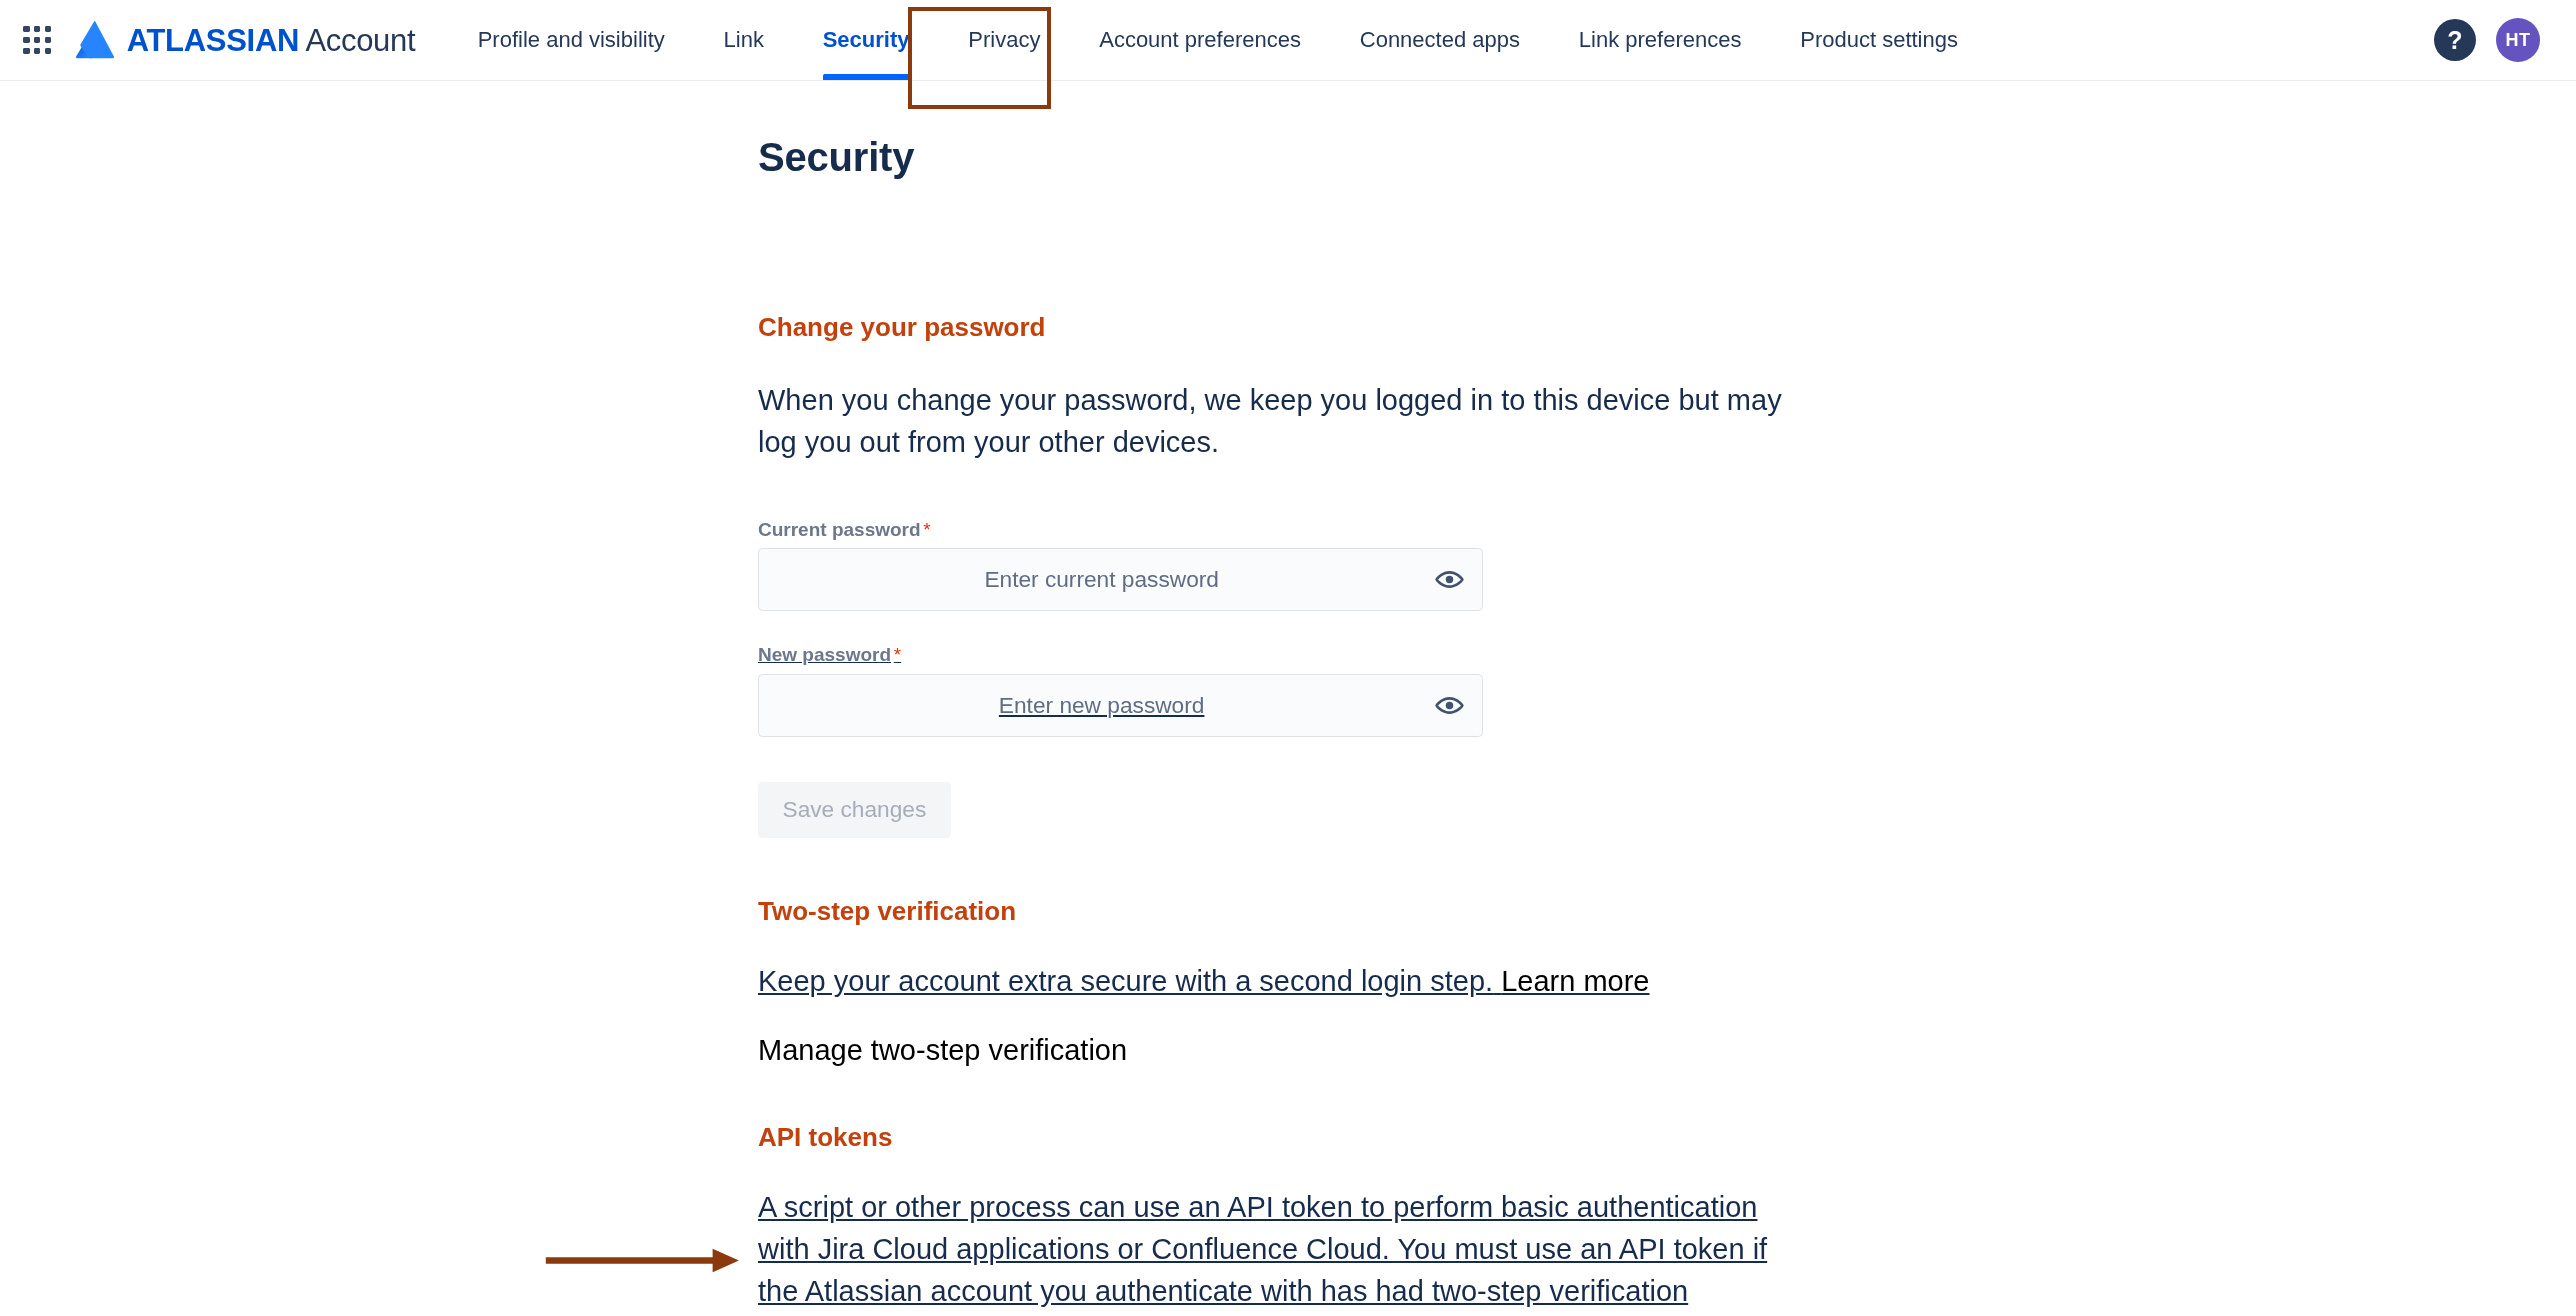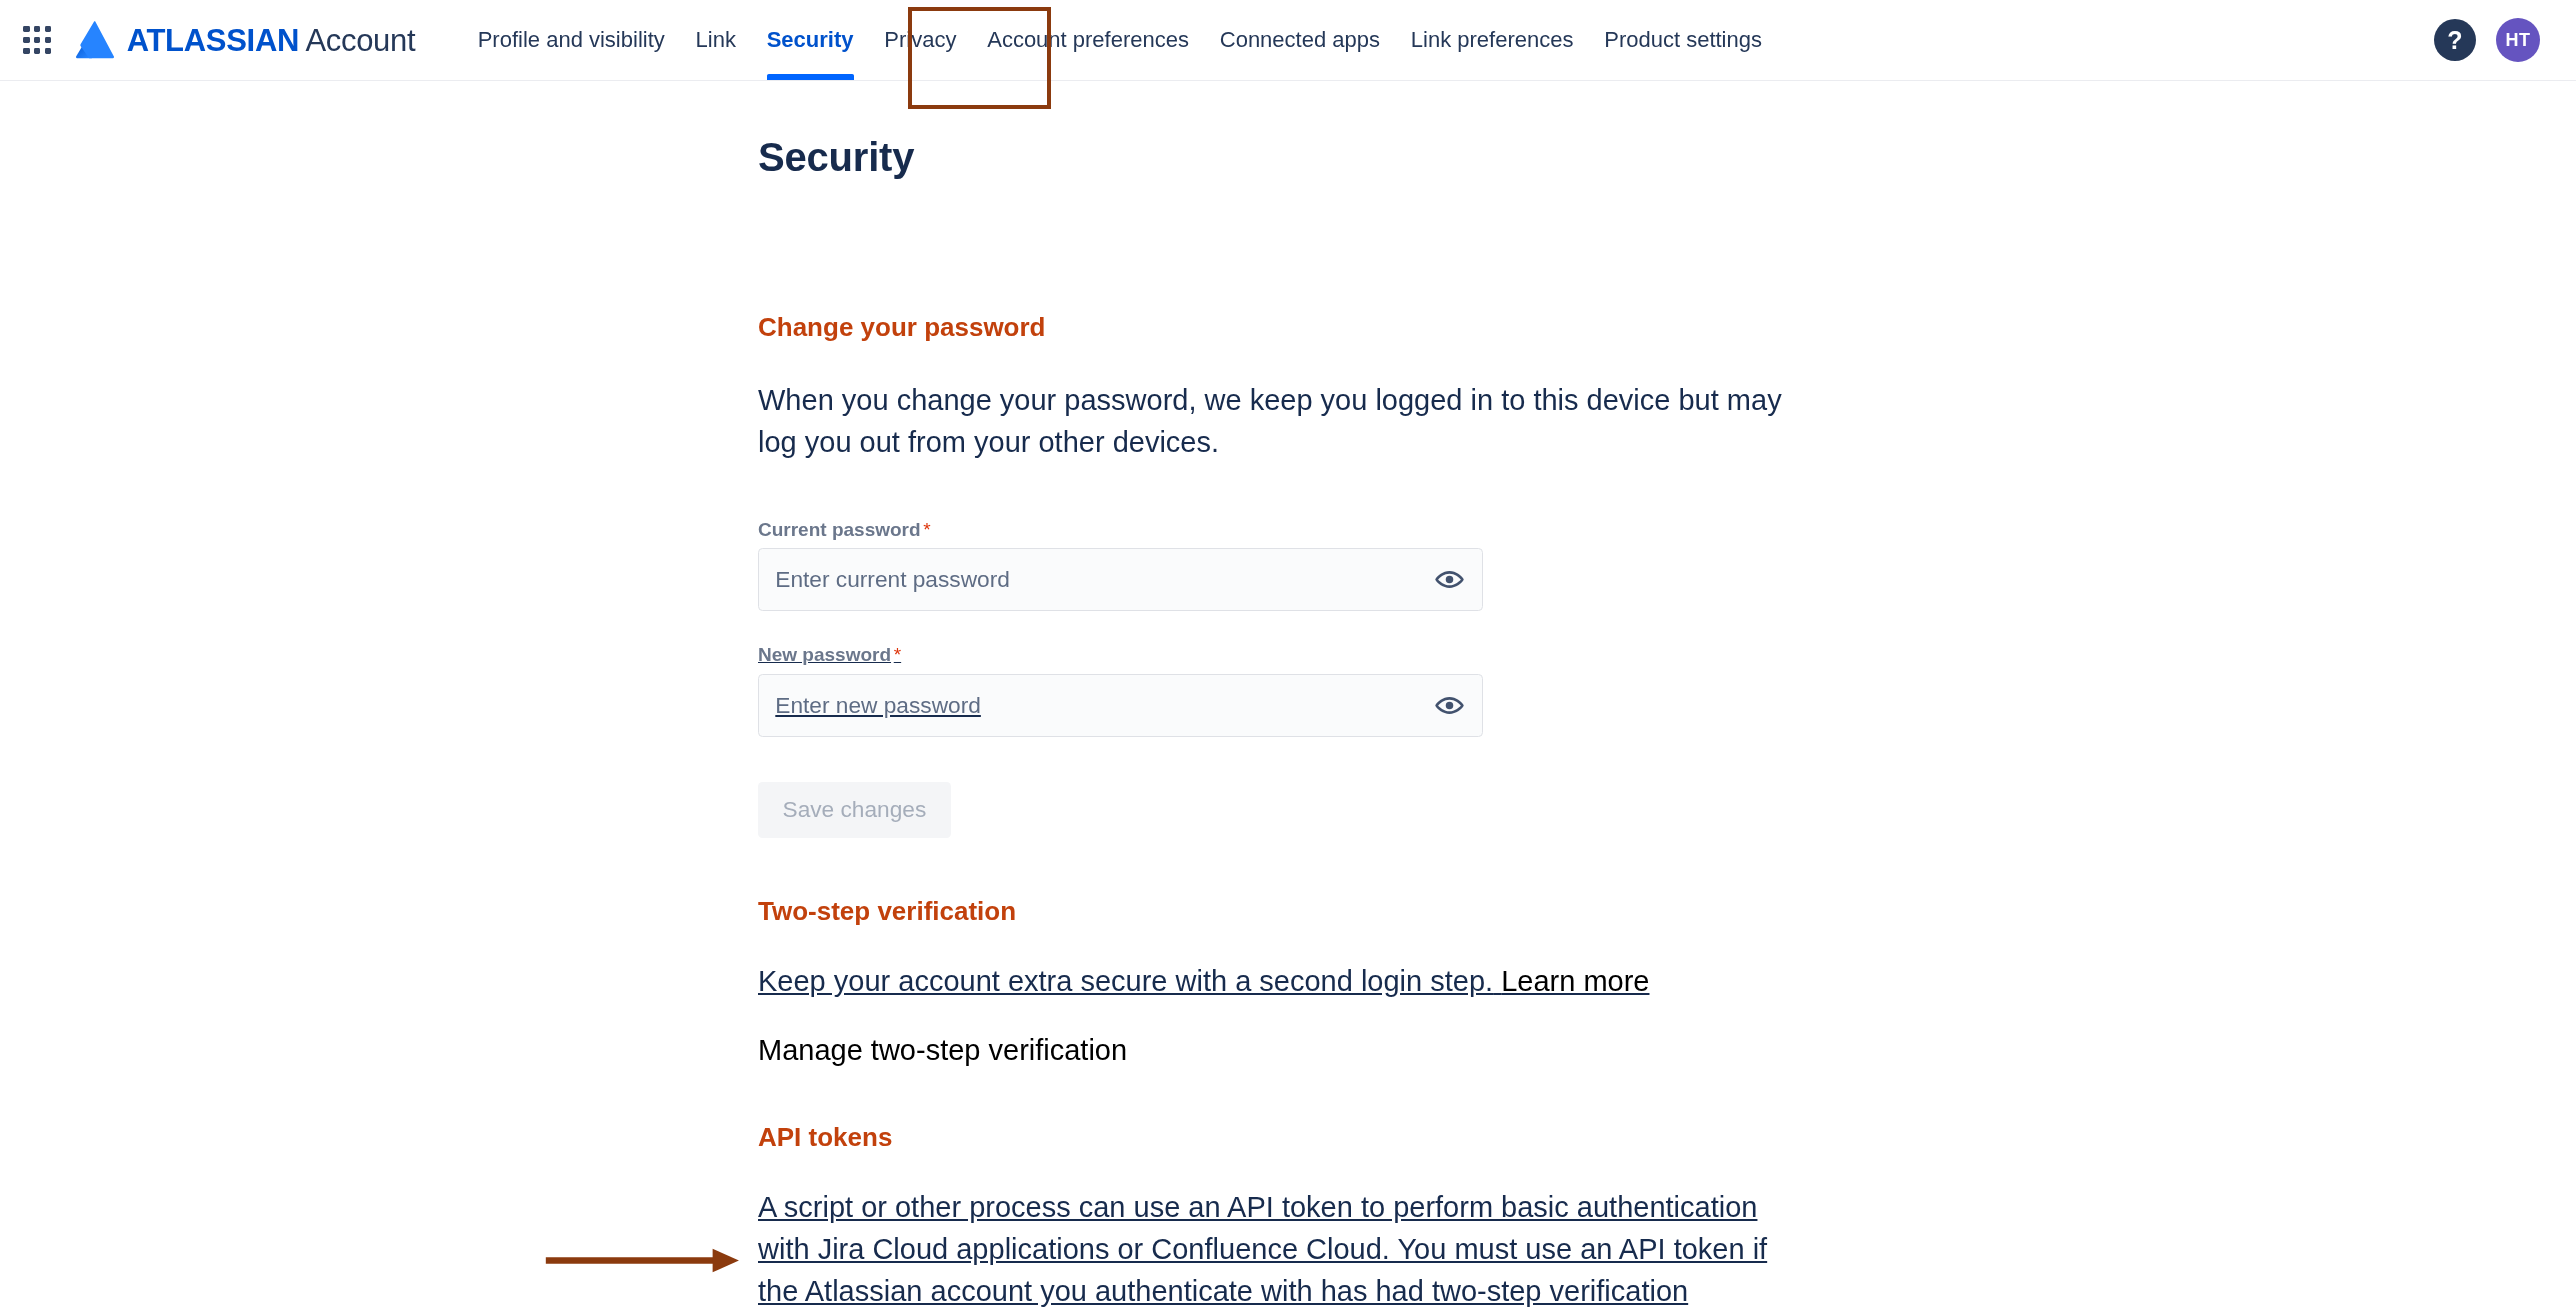--- a/index.html
+++ b/index.html
@@ -60,20 +60,21 @@
   }
   .brand-text .b1 { font-weight: 700; color: #0052CC; }
   .brand-text .b2 { font-weight: 400; color: #253858; margin-left: 6.3px; }
 
   .nav {
     display: flex;
     align-items: center;
     margin-left: 47px;
     height: 100%;
     flex: 1 1 auto;
+    gap: 28px;
   }
   .nav-item {
     position: relative;
     font-size: 22px;
     color: #253858;
     padding: 0 15.4px;
     height: 100%;
     display: flex;
     align-items: center;
     white-space: nowrap;
@@ -187,20 +188,21 @@
   .input-wrap input {
     border: 0;
     background: transparent;
     outline: none;
     font-family: "Liberation Sans", sans-serif;
     font-size: 22.7px;
     color: #172B4D;
     padding: 0 54px 0 16.3px;
     width: 100%;
     height: 100%;
+    text-align: center;
   }
   .input-wrap input::placeholder { color: #5E6C84; opacity: 1; }
   .eye-btn {
     position: absolute;
     right: 12.7px; top: 50%;
     transform: translateY(-50%);
     width: 40px; height: 40px;
     display: flex; align-items: center; justify-content: center;
     cursor: pointer;
     background: transparent; border: 0; padding: 0;

